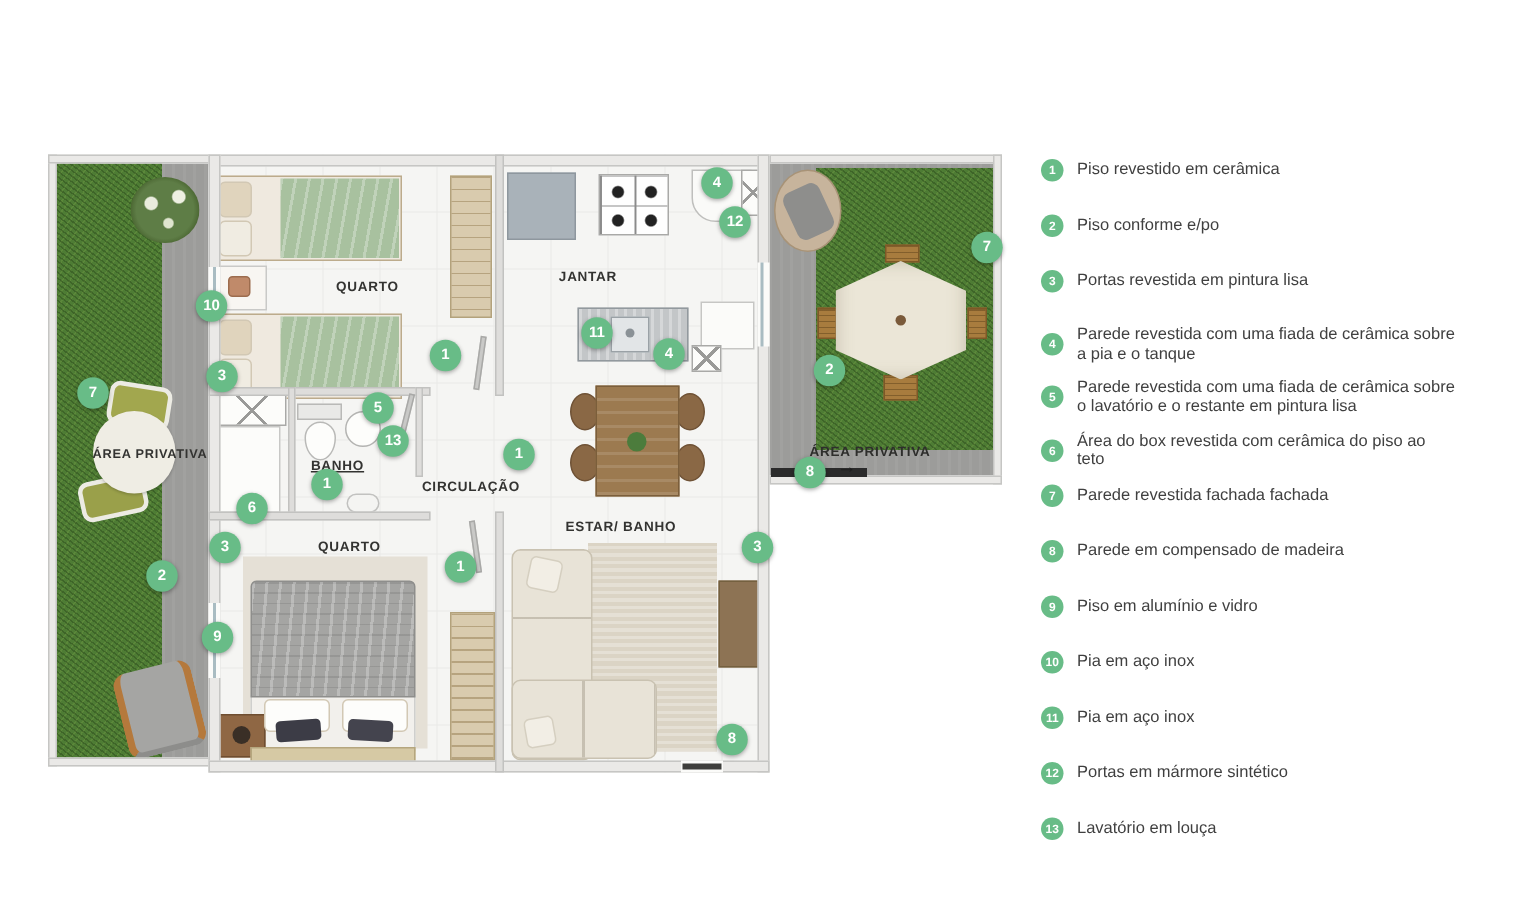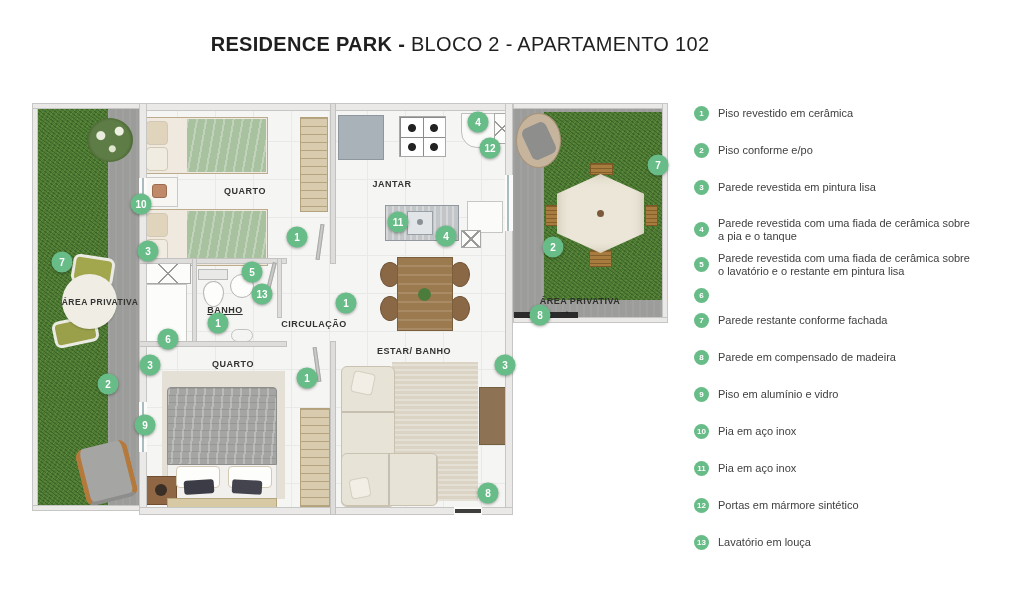--- a/index.html
+++ b/index.html
@@ -81,23 +81,20 @@
     display:flex; align-items:center; justify-content:center;
     color:#fff; font-size:8px; font-weight:bold;
   }
   .ltext { font-size:11px; color:#404040; line-height:1.15; white-space:pre-line; }
 </style>
 </head>
 <body>
 
 <div id="canvas">
 
-  <div id="title">
-    <span class="brand">RESIDENCE PARK -</span><span class="rest"> BLOCO 2 - APARTAMENTO 102</span>
-  </div>
 
   <div class="wall" style="left:32px;top:103px;width:6px;height:408px;"></div>
   <div class="wall" style="left:32px;top:103px;width:108px;height:6px;"></div>
   <div class="wall" style="left:32px;top:505px;width:108px;height:6px;"></div>
   <div class="concrete" style="left:38px;top:109px;width:101px;height:396px;"></div>
   <div class="grass" style="left:38px;top:109px;width:70px;height:396px;"></div>
 
   <div class="abs" style="left:87px;top:118px;width:46px;height:44px;z-index:4;border-radius:50%;
        background:radial-gradient(circle at 30% 40%, #e9ecdd 0 4px, transparent 5px),
                   radial-gradient(circle at 70% 30%, #eef0e2 0 4px, transparent 5px),
@@ -241,38 +238,40 @@
       <div class="lrow">
         <span class="lbadge" style="background: rgb(104, 188, 135);">1</span>
         <span class="ltext">Piso revestido em cerâmica</span>
       </div>
       <div class="lrow">
         <span class="lbadge" style="background: rgb(104, 188, 135);">2</span>
         <span class="ltext">Piso conforme e/po</span>
       </div>
       <div class="lrow">
         <span class="lbadge" style="background: rgb(104, 188, 135);">3</span>
-        <span class="ltext">Parede revestida em pintura lisa</span>
+        <span class="ltext">Portas revestida em pintura lisa</span>
       </div>
       <div class="lrow multiline">
         <span class="lbadge" style="background: rgb(104, 188, 135);">4</span>
         <span class="ltext">Parede revestida com uma fiada de cerâmica sobre
 a pia e o tanque</span>
       </div>
       <div class="lrow multiline">
         <span class="lbadge" style="background: rgb(104, 188, 135);">5</span>
         <span class="ltext">Parede revestida com uma fiada de cerâmica sobre
 o lavatório e o restante em pintura lisa</span>
       </div>
       <div class="lrow multiline">
         <span class="lbadge" style="background: rgb(104, 188, 135);">6</span>
+        <span class="ltext">Área do box revestida com cerâmica do piso ao
+teto</span>
       </div>
       <div class="lrow">
         <span class="lbadge" style="background: rgb(104, 188, 135);">7</span>
-        <span class="ltext">Parede restante conforme fachada</span>
+        <span class="ltext">Parede revestida fachada fachada</span>
       </div>
       <div class="lrow">
         <span class="lbadge" style="background: rgb(104, 188, 135);">8</span>
         <span class="ltext">Parede em compensado de madeira</span>
       </div>
       <div class="lrow">
         <span class="lbadge" style="background: rgb(104, 188, 135);">9</span>
         <span class="ltext">Piso em alumínio e vidro</span>
       </div>
       <div class="lrow">

